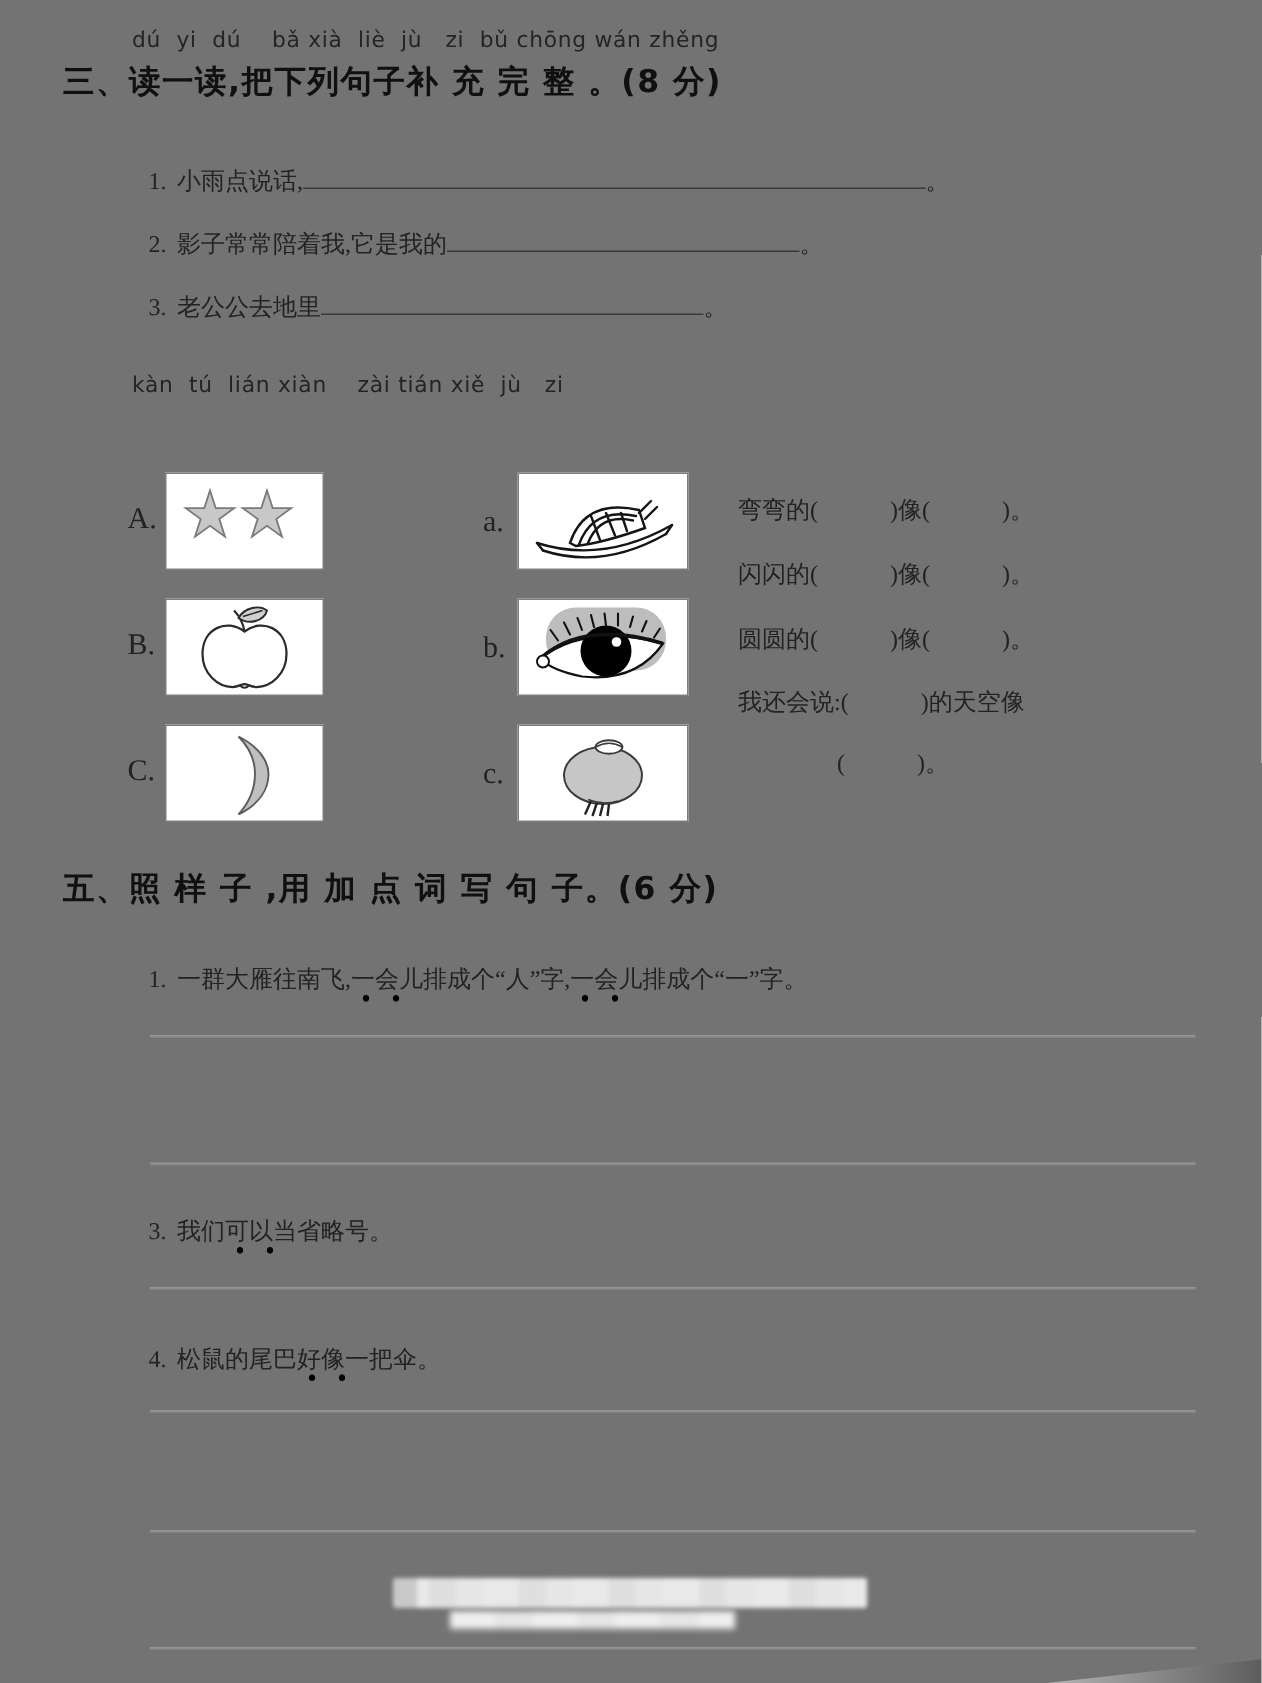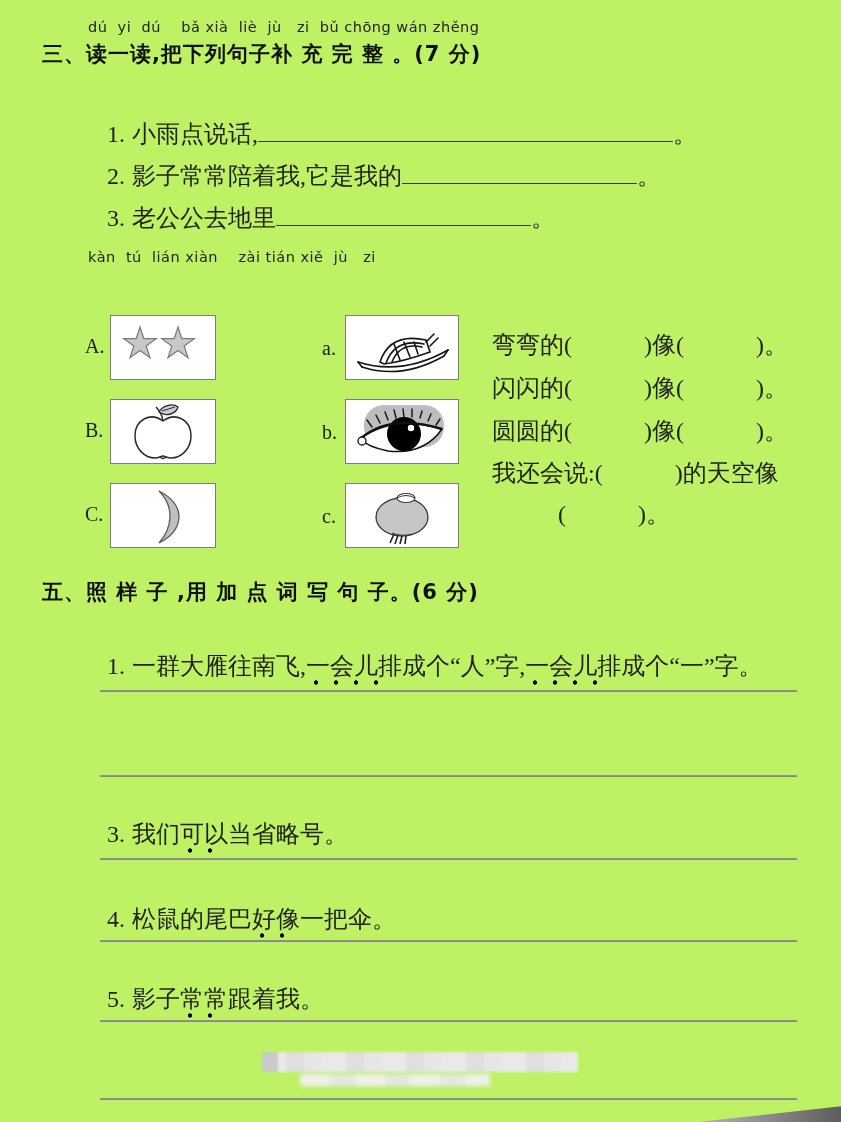--- a/index.html
+++ b/index.html
@@ -1,30 +1,30 @@
 <!DOCTYPE html>
 <html><head>
 <meta charset="utf-8">
 <style>
   html,body{margin:0;padding:0;background:#e8e8e8;}
   .page{
     position:relative;width:841px;height:1122px;margin:0 auto;
-    background:#bef264;overflow:hidden;
+    background:#737373;overflow:hidden;
     font-family:"Liberation Serif","DejaVu Serif",serif;color:#1e1e1e;
   }
   .abs{position:absolute;white-space:pre;line-height:1;}
   .pinyin{
     font-family:"DejaVu Sans","Liberation Sans",sans-serif;
     font-size:14.5px;color:#242424;letter-spacing:0.5px;
   }
   .heading{
     font-family:"DejaVu Sans","Liberation Sans",sans-serif;
     font-weight:bold;font-size:21px;color:#101010;letter-spacing:1px;
   }
-  .cn{font-size:24px;color:#222;}
+  .cn{font-size:16px;color:#222;}
   .num{margin-right:7px;}
   .blank{
     display:inline-block;vertical-align:baseline;
     border-bottom:1.6px solid #3a3a3a;height:1.05em;
   }
   .b1{width:415px}.b2{width:235px}.b3{width:255px}.b4{width:255px}
   .em{
     background-image:radial-gradient(circle at 50% 50%, #000 1.9px, rgba(0,0,0,0) 2.4px);
     background-size:20px 7px;
     background-repeat:repeat-x;
@@ -60,21 +60,21 @@
     clip-path:polygon(0 100%, 100% 12%, 100% 100%);
   }
   svg{display:block;}
 </style>
 </head>
 <body>
 
 <div class="page">
 
   <div class="abs pinyin" style="left:88px;top:20px">dú  yi  dú    bǎ xià  liè  jù   zi  bǔ chōng wán zhěng</div>
-  <div class="abs heading" style="left:42px;top:44px">三、读一读,把下列句子补 充 完 整 。(7 分)</div>
+  <div class="abs heading" style="left:42px;top:44px">三、读一读,把下列句子补 充 完 整 。(8 分)</div>
 
   <div class="abs cn" style="left:83px;top:92px">
     <span class="num">1.</span><span>小雨点说话,</span><span class="blank b1"></span><span>。</span>
   </div>
   <div class="abs cn" style="left:83px;top:134px">
     <span class="num">2.</span><span>影子常常陪着我,它是我的</span><span class="blank b2"></span><span>。</span>
   </div>
   <div class="abs cn" style="left:83px;top:176px">
     <span class="num">3.</span><span>老公公去地里</span><span class="blank b3"></span><span>。</span>
   </div>
@@ -164,23 +164,20 @@
   <div class="abs cn row5" style="left:83px;top:798px">
     <span class="num">3.</span><span>我们</span><span class="em">可以</span><span>当省略号。</span>
   </div>
   <div class="ans-line" style="top:858px"></div>
 
   <div class="abs cn row5" style="left:83px;top:883px">
     <span class="num">4.</span><span>松鼠的尾巴</span><span class="em">好像</span><span>一把伞。</span>
   </div>
   <div class="ans-line" style="top:940px"></div>
 
-  <div class="abs cn row5" style="left:83px;top:963px">
-    <span class="num">5.</span><span>影子</span><span class="em">常常</span><span>跟着我。</span>
-  </div>
   <div class="ans-line" style="top:1020px"></div>
 
   <div class="wm"></div>
   <div class="wm2"></div>
 
   <div class="ans-line" style="top:1098px"></div>
 
   <div class="corner-shadow"></div>
 </div>
 

